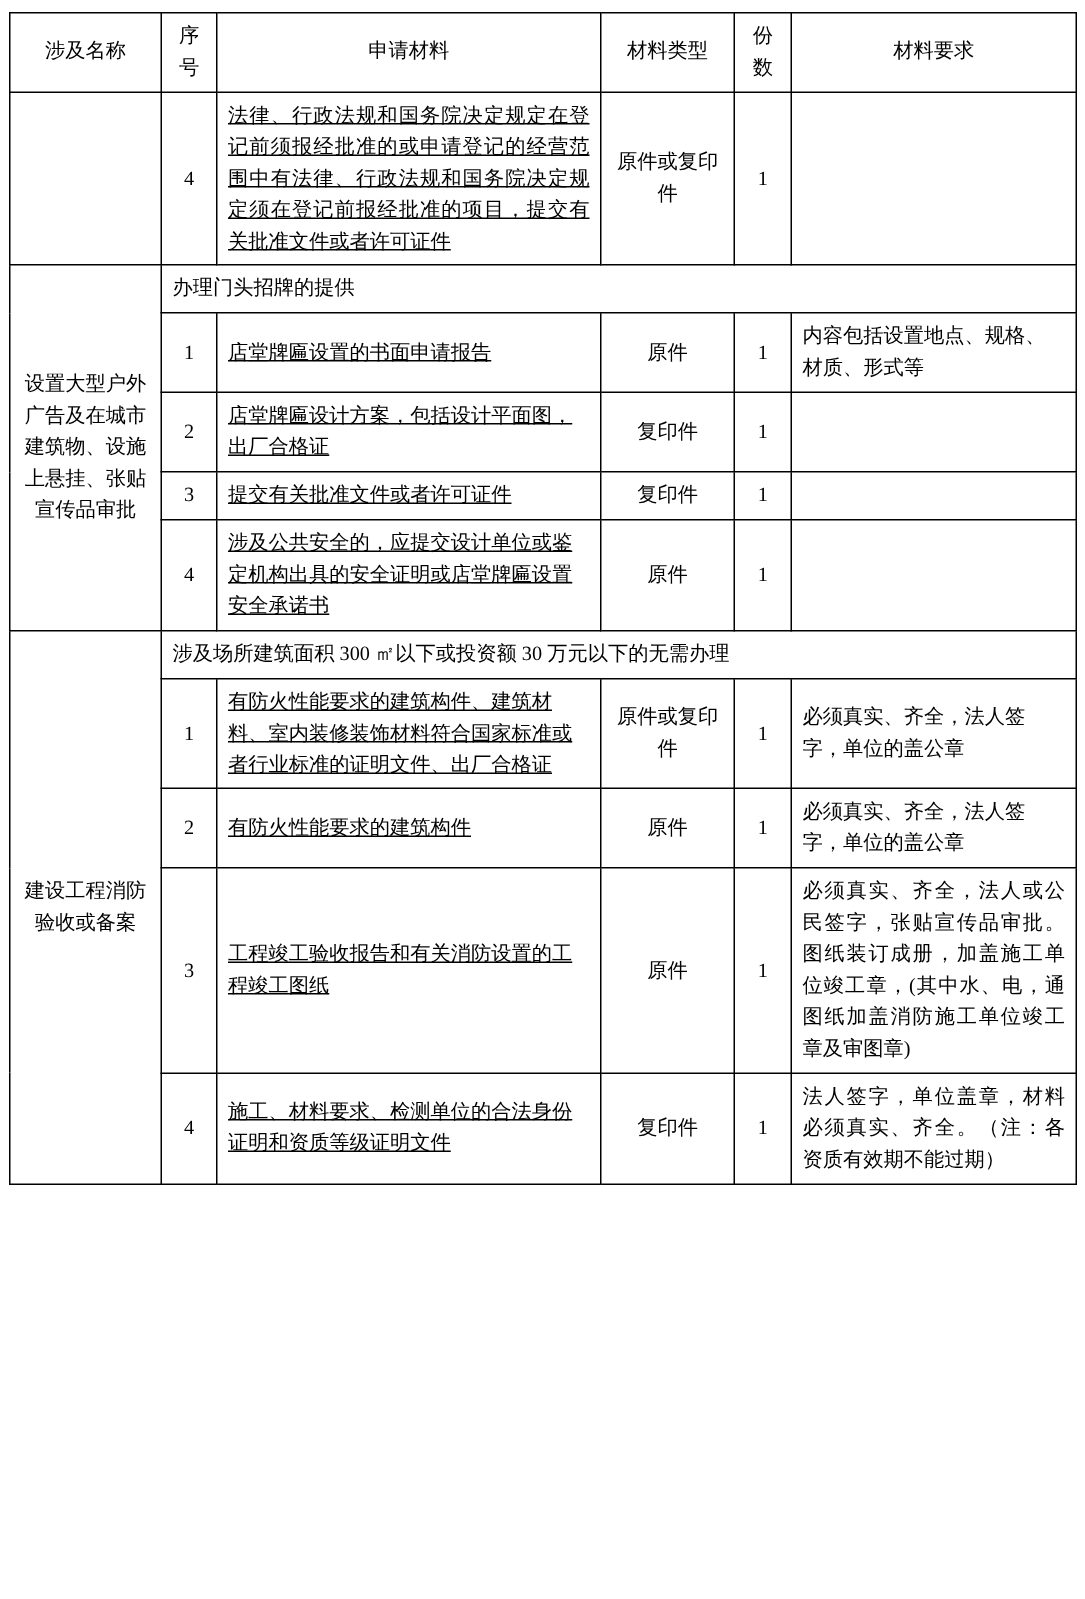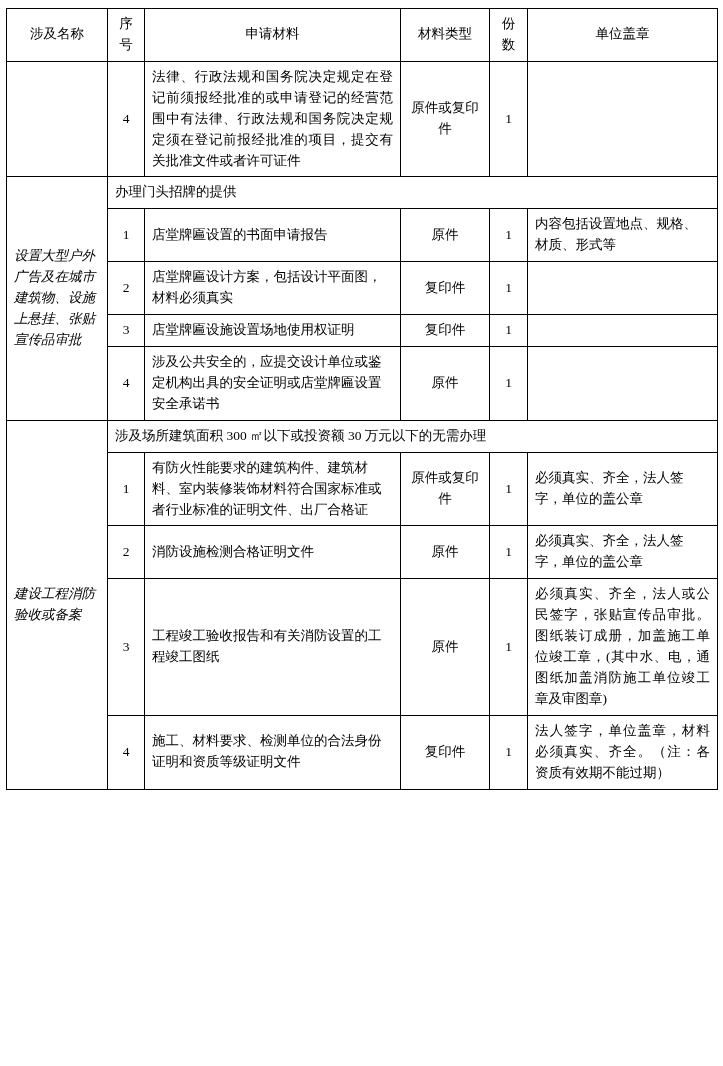--- a/index.html
+++ b/index.html
@@ -40,33 +40,33 @@
   thead td {
     text-align: center;
     font-weight: bold;
     font-size: 14.5px;
     padding: 6px 4px;
   }
   .hdr-two-line {
     line-height: 1.25;
   }
   .scope-cell {
-    text-align: left;
+    text-align: center;
     line-height: 1.75;
     padding: 4px 6px;
-    font-style: italic;
   }
   .section-title {
     font-weight: bold;
     font-size: 14.5px;
     padding: 7px 4px;
   }
   .mat-cell {
     text-align: left;
     line-height: 1.7;
+    text-decoration: underline;
   }
   .req-cell {
     text-align: left;
     line-height: 1.7;
     margin-top: 25px;
   }
   .just-cell {
     text-align: justify;
     text-justify: inter-ideograph;
     line-height: 1.7;
@@ -94,21 +94,21 @@
         <td class="hdr-two-line">
           <div>序</div>
           <div>号</div>
         </td>
         <td>申请材料</td>
         <td>材料类型</td>
         <td class="hdr-two-line">
           <div>份</div>
           <div>数</div>
         </td>
-        <td>单位盖章</td>
+        <td>材料要求</td>
       </tr>
     </thead>
     <tbody>
 
       <tr>
         <td class="scope-cell"></td>
         <td class="num-cell">4</td>
         <td class="mat-cell just-cell">法律、行政法规和国务院决定规定在登记前须报经批准的或申请登记的经营范围中有法律、行政法规和国务院决定规定须在登记前报经批准的项目，提交有关批准文件或者许可证件</td>
         <td class="type-cell">原件或复印件</td>
         <td class="count-cell">1</td>
@@ -121,28 +121,28 @@
       </tr>
       <tr>
         <td class="num-cell">1</td>
         <td class="mat-cell">店堂牌匾设置的书面申请报告</td>
         <td class="type-cell">原件</td>
         <td class="count-cell">1</td>
         <td class="req-cell">内容包括设置地点、规格、材质、形式等</td>
       </tr>
       <tr>
         <td class="num-cell">2</td>
-        <td class="mat-cell">店堂牌匾设计方案，包括设计平面图，材料必须真实</td>
+        <td class="mat-cell">店堂牌匾设计方案，包括设计平面图，出厂合格证</td>
         <td class="type-cell">复印件</td>
         <td class="count-cell">1</td>
         <td class="req-cell"></td>
       </tr>
       <tr>
         <td class="num-cell">3</td>
-        <td class="mat-cell">店堂牌匾设施设置场地使用权证明</td>
+        <td class="mat-cell">提交有关批准文件或者许可证件</td>
         <td class="type-cell">复印件</td>
         <td class="count-cell">1</td>
         <td class="req-cell"></td>
       </tr>
       <tr>
         <td class="num-cell">4</td>
         <td class="mat-cell">涉及公共安全的，应提交设计单位或鉴定机构出具的安全证明或店堂牌匾设置安全承诺书</td>
         <td class="type-cell">原件</td>
         <td class="count-cell">1</td>
         <td class="req-cell"></td>
@@ -154,21 +154,21 @@
       </tr>
       <tr>
         <td class="num-cell">1</td>
         <td class="mat-cell">有防火性能要求的建筑构件、建筑材料、室内装修装饰材料符合国家标准或者行业标准的证明文件、出厂合格证</td>
         <td class="type-cell">原件或复印件</td>
         <td class="count-cell">1</td>
         <td class="req-cell">必须真实、齐全，法人签字，单位的盖公章</td>
       </tr>
       <tr>
         <td class="num-cell">2</td>
-        <td class="mat-cell">消防设施检测合格证明文件</td>
+        <td class="mat-cell">有防火性能要求的建筑构件</td>
         <td class="type-cell">原件</td>
         <td class="count-cell">1</td>
         <td class="req-cell">必须真实、齐全，法人签字，单位的盖公章</td>
       </tr>
       <tr>
         <td class="num-cell">3</td>
         <td class="mat-cell">工程竣工验收报告和有关消防设置的工程竣工图纸</td>
         <td class="type-cell">原件</td>
         <td class="count-cell">1</td>
         <td class="req-cell just-cell">必须真实、齐全，法人或公民签字，张贴宣传品审批。图纸装订成册，加盖施工单位竣工章，(其中水、电，通图纸加盖消防施工单位竣工章及审图章)</td>

